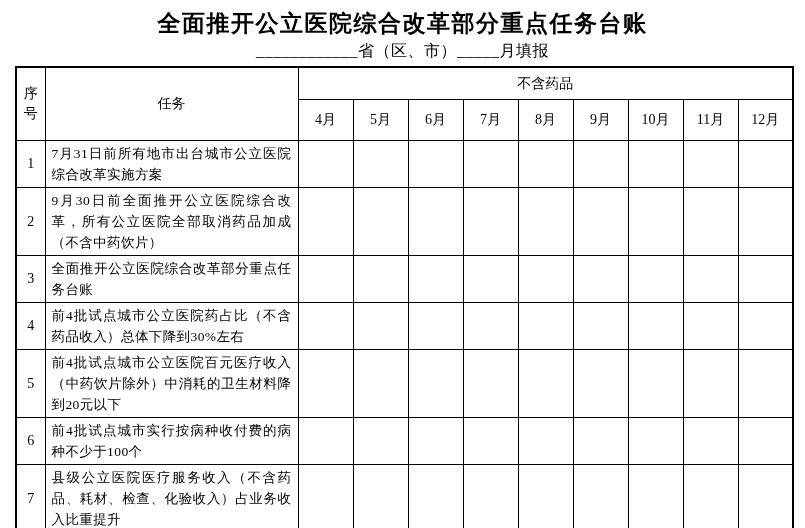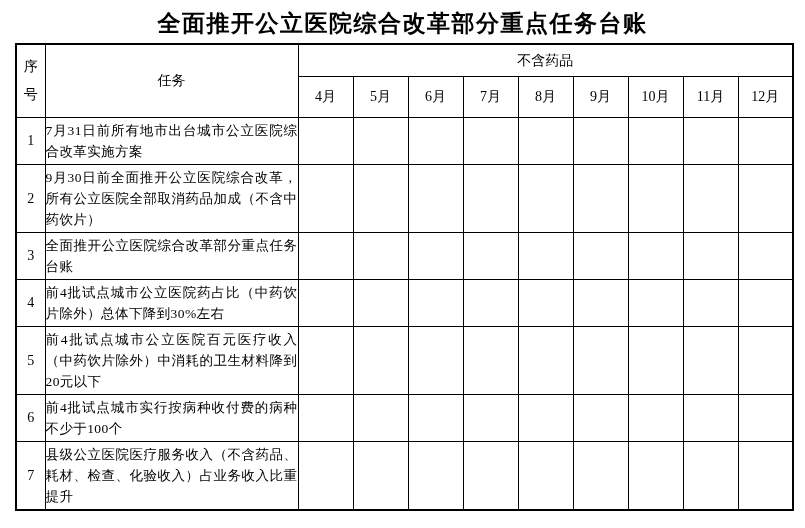--- a/index.html
+++ b/index.html
@@ -41,45 +41,46 @@
     font-weight: normal;
     padding: 0;
   }
   .ledger thead tr.group-row { height: 33px; }
   .ledger thead tr.month-row { height: 41px; padding-left: 28px; }
   .ledger th { text-align: center; }
   .stack {
     display: inline-block;
     width: 1.05em;
     word-break: break-all;
-    line-height: 28px;
+    line-height: 20px;
     text-align: center;
   }
   td.cell-no { text-align: center; }
   td.cell-task {
     text-align: justify;
-    padding: 2px 0;
+    padding: 2px 6px;
     font-size: 13.5px;
     line-height: 21px;
     letter-spacing: 0.4px;
   }
   td.cell-blank { background: #ffffff; }
   tbody tr:nth-child(1) { height: 42px; }
   tbody tr:nth-child(2) { height: 66px; }
   tbody tr:nth-child(3) { height: 43px; }
   tbody tr:nth-child(4) { height: 46px; }
   tbody tr:nth-child(5) { height: 68px; }
   tbody tr:nth-child(6) { height: 45px; }
   tbody tr:nth-child(7) { height: 61px; }
 </style>
 </head>
 <body>
 
 <div class="page">
   <div class="doc-title">全面推开公立医院综合改革部分重点任务台账</div>
+  <div class="doc-subtitle">____________省（区、市）_____月填报</div>
 
   <table class="ledger">
     <colgroup>
       <col style="width:29px">
       <col style="width:253px">
       <col style="width:55px">
         <col style="width:55px">
         <col style="width:55px">
       <col style="width:55px">
         <col style="width:55px">
@@ -141,21 +142,21 @@
           <td class="cell-blank"></td>
           <td class="cell-blank"></td>
           <td class="cell-blank"></td>
           <td class="cell-blank"></td>
           <td class="cell-blank"></td>
           <td class="cell-blank"></td>
           <td class="cell-blank"></td>
       </tr>
       <tr>
         <td class="cell-no">4</td>
-        <td class="cell-task">前4批试点城市公立医院药占比（中药饮片除外）总体下降到30%左右</td>
+        <td class="cell-task">前4批试点城市公立医院药占比（不含药品收入）总体下降到30%左右</td>
         <td class="cell-blank"></td>
           <td class="cell-blank"></td>
           <td class="cell-blank"></td>
           <td class="cell-blank"></td>
           <td class="cell-blank"></td>
           <td class="cell-blank"></td>
           <td class="cell-blank"></td>
           <td class="cell-blank"></td>
           <td class="cell-blank"></td>
       </tr>

